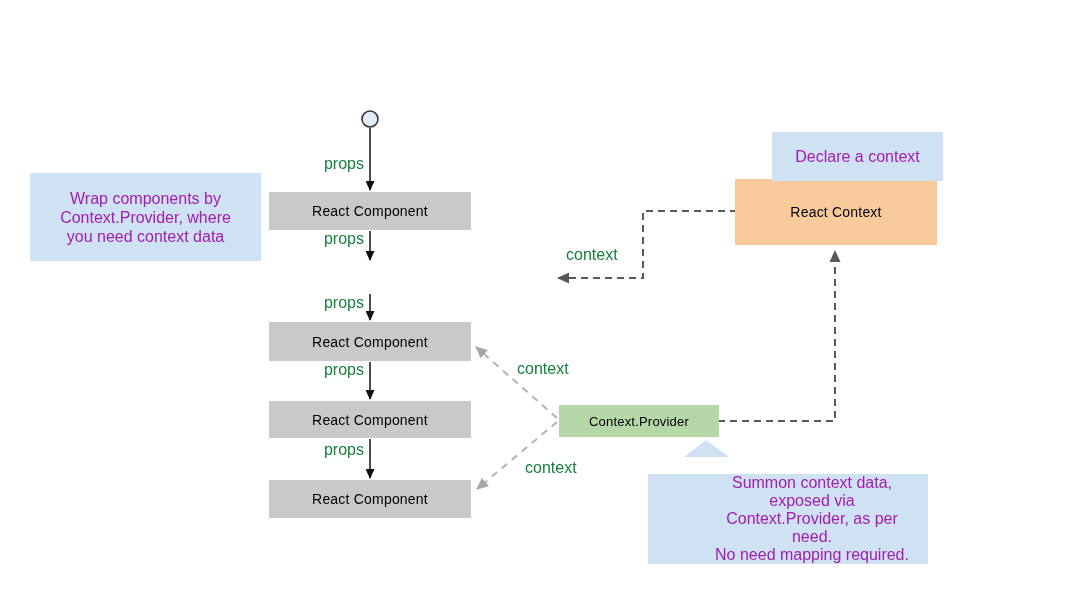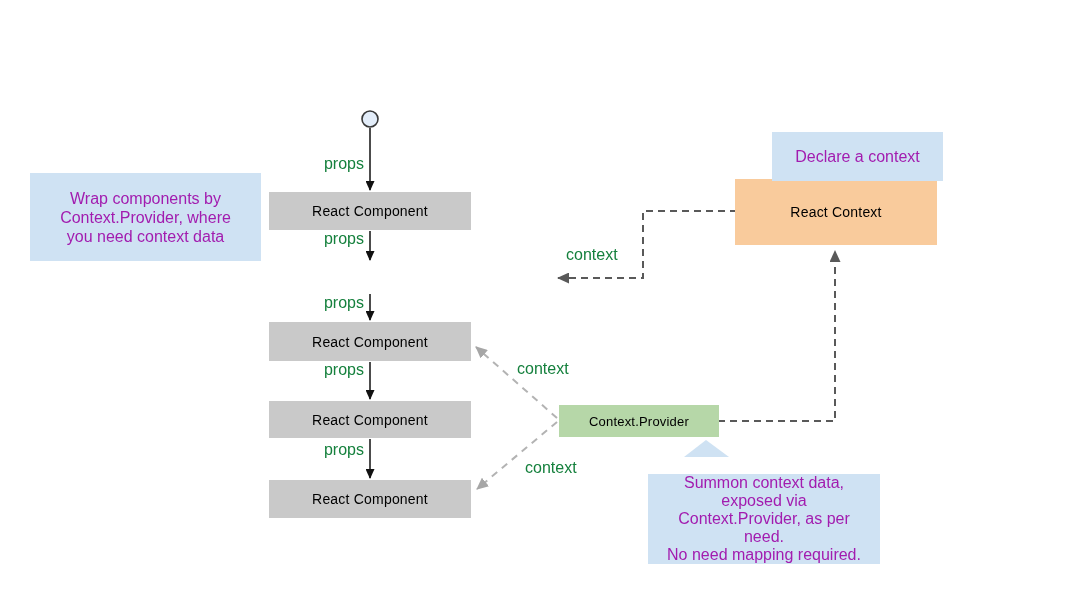--- a/index.html
+++ b/index.html
@@ -93,20 +93,20 @@
   <div class="edge-label" style="left:525px; top:458px;">context</div>
 
   <div class="callout" style="left:30px; top:154px; width:231px; height:88px;">
     <span class="inner" style="width:200px;">Wrap components by Context.Provider, where you need context data</span>
   </div>
 
   <div class="callout" style="left:772px; top:113px; width:171px; height:49px;">
     <span class="inner">Declare a context</span>
   </div>
 
-  <div class="callout summon" style="left:648px; top:455px; width:232px; height:90px;">
+  <div class="callout summon" style="left:648px; top:455px; width:232px; height:90px;padding-left:48px;">
     <span class="inner" style="width:212px;">
       <span style="display:block;">Summon context data, exposed via Context.Provider, as per need.</span>
       <span style="display:block;">No need mapping required.</span>
     </span>
   </div>
 
 </div>
 
 </body></html>

